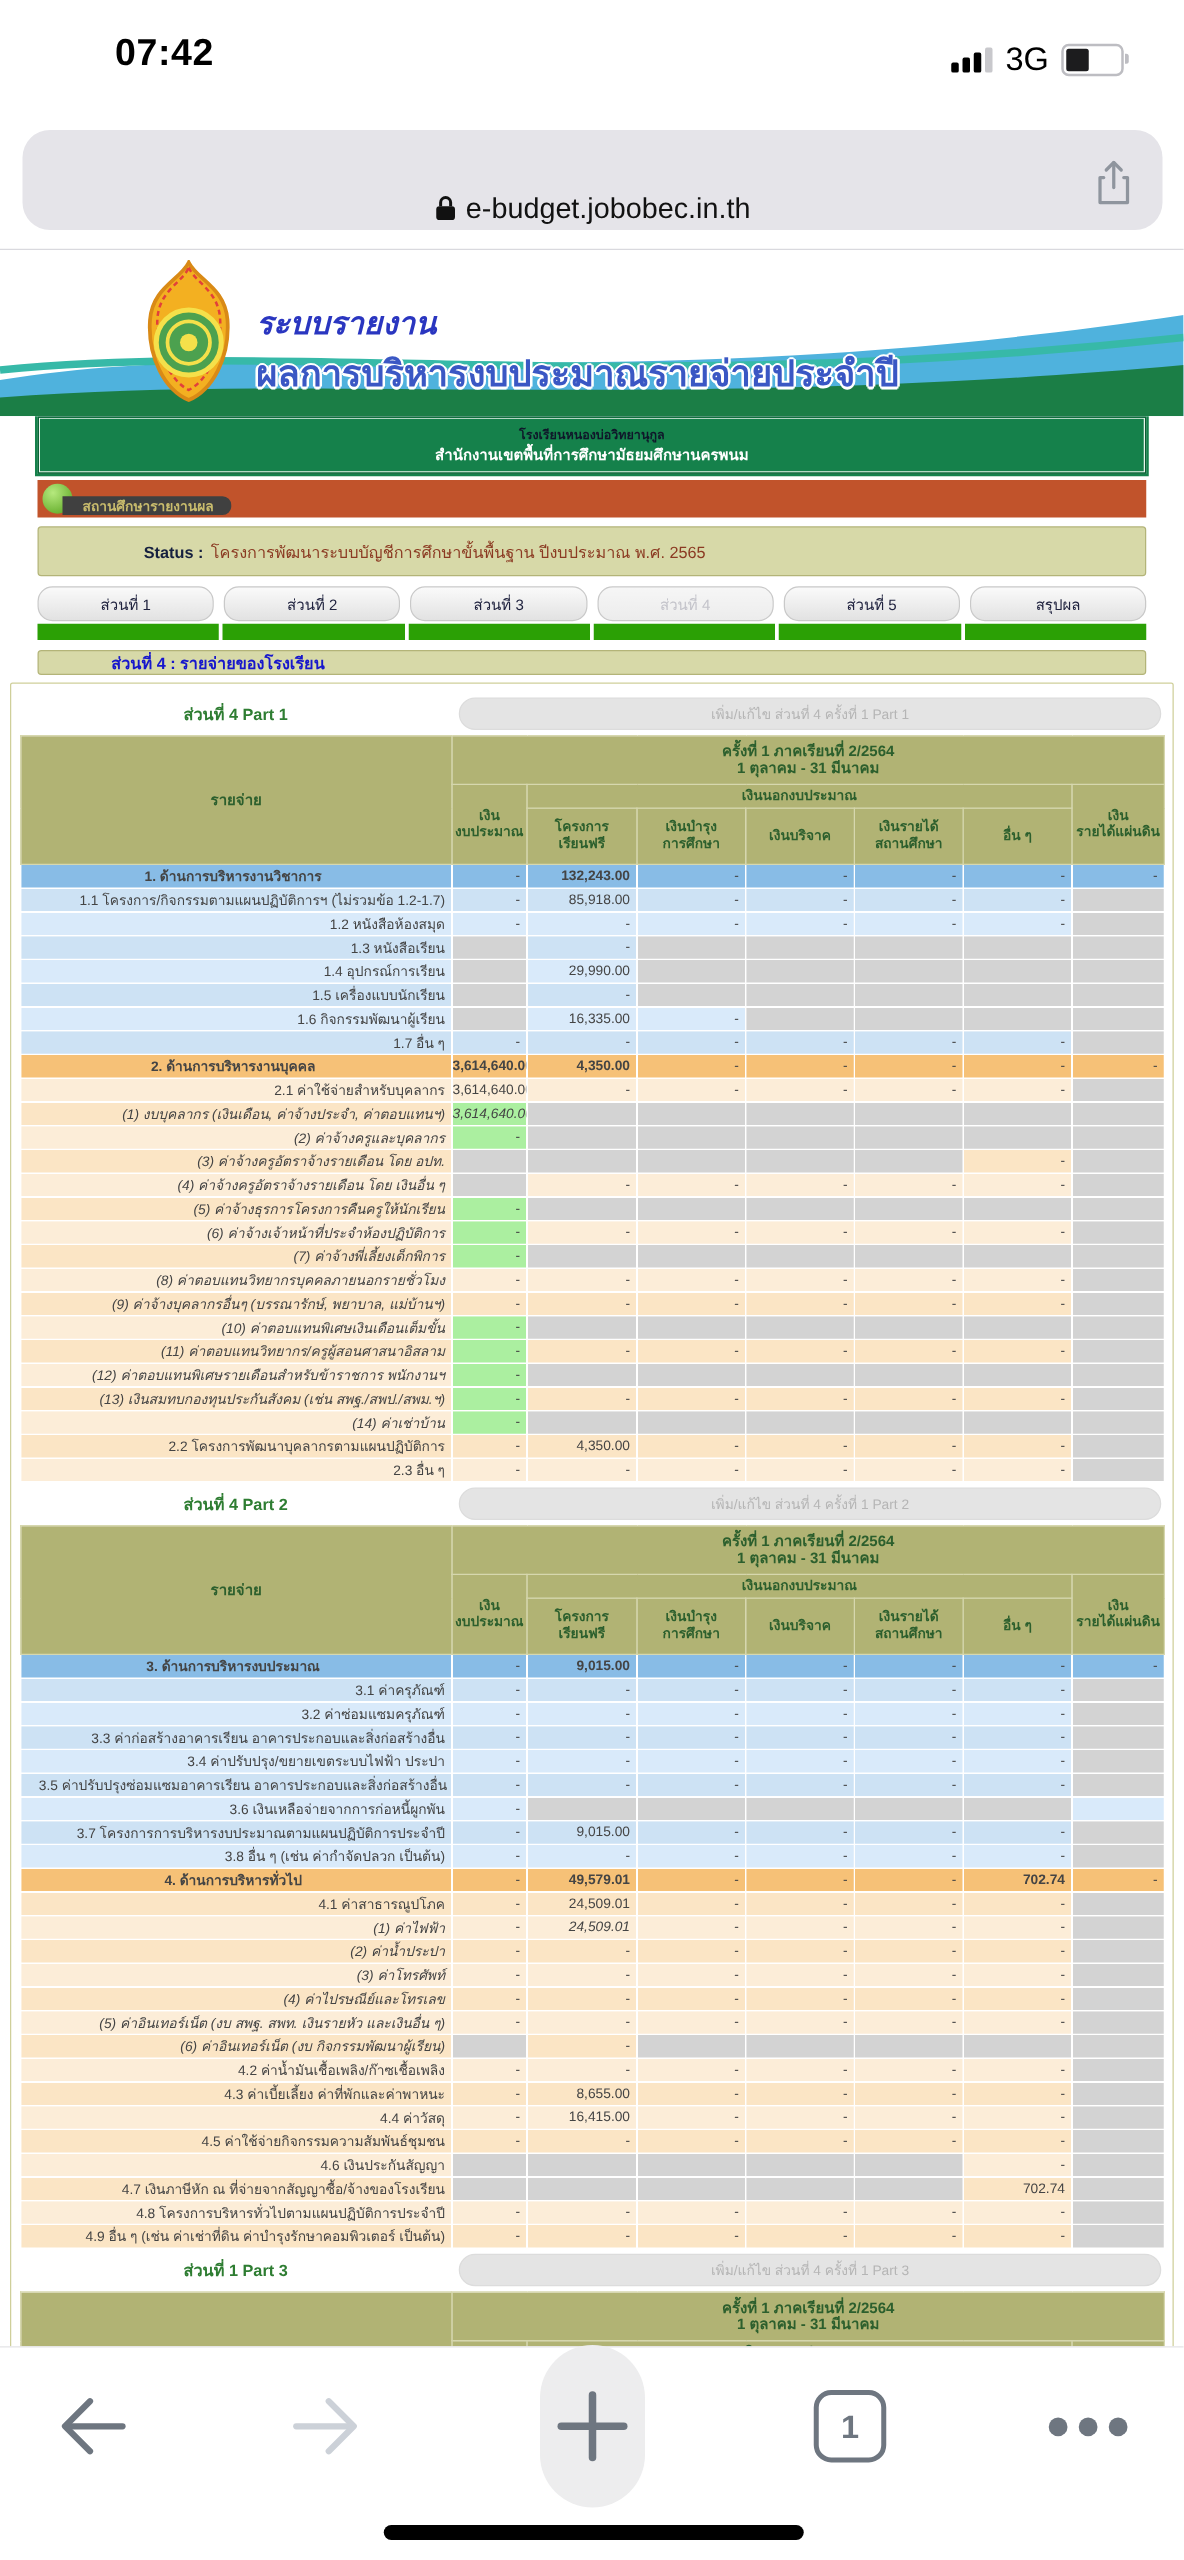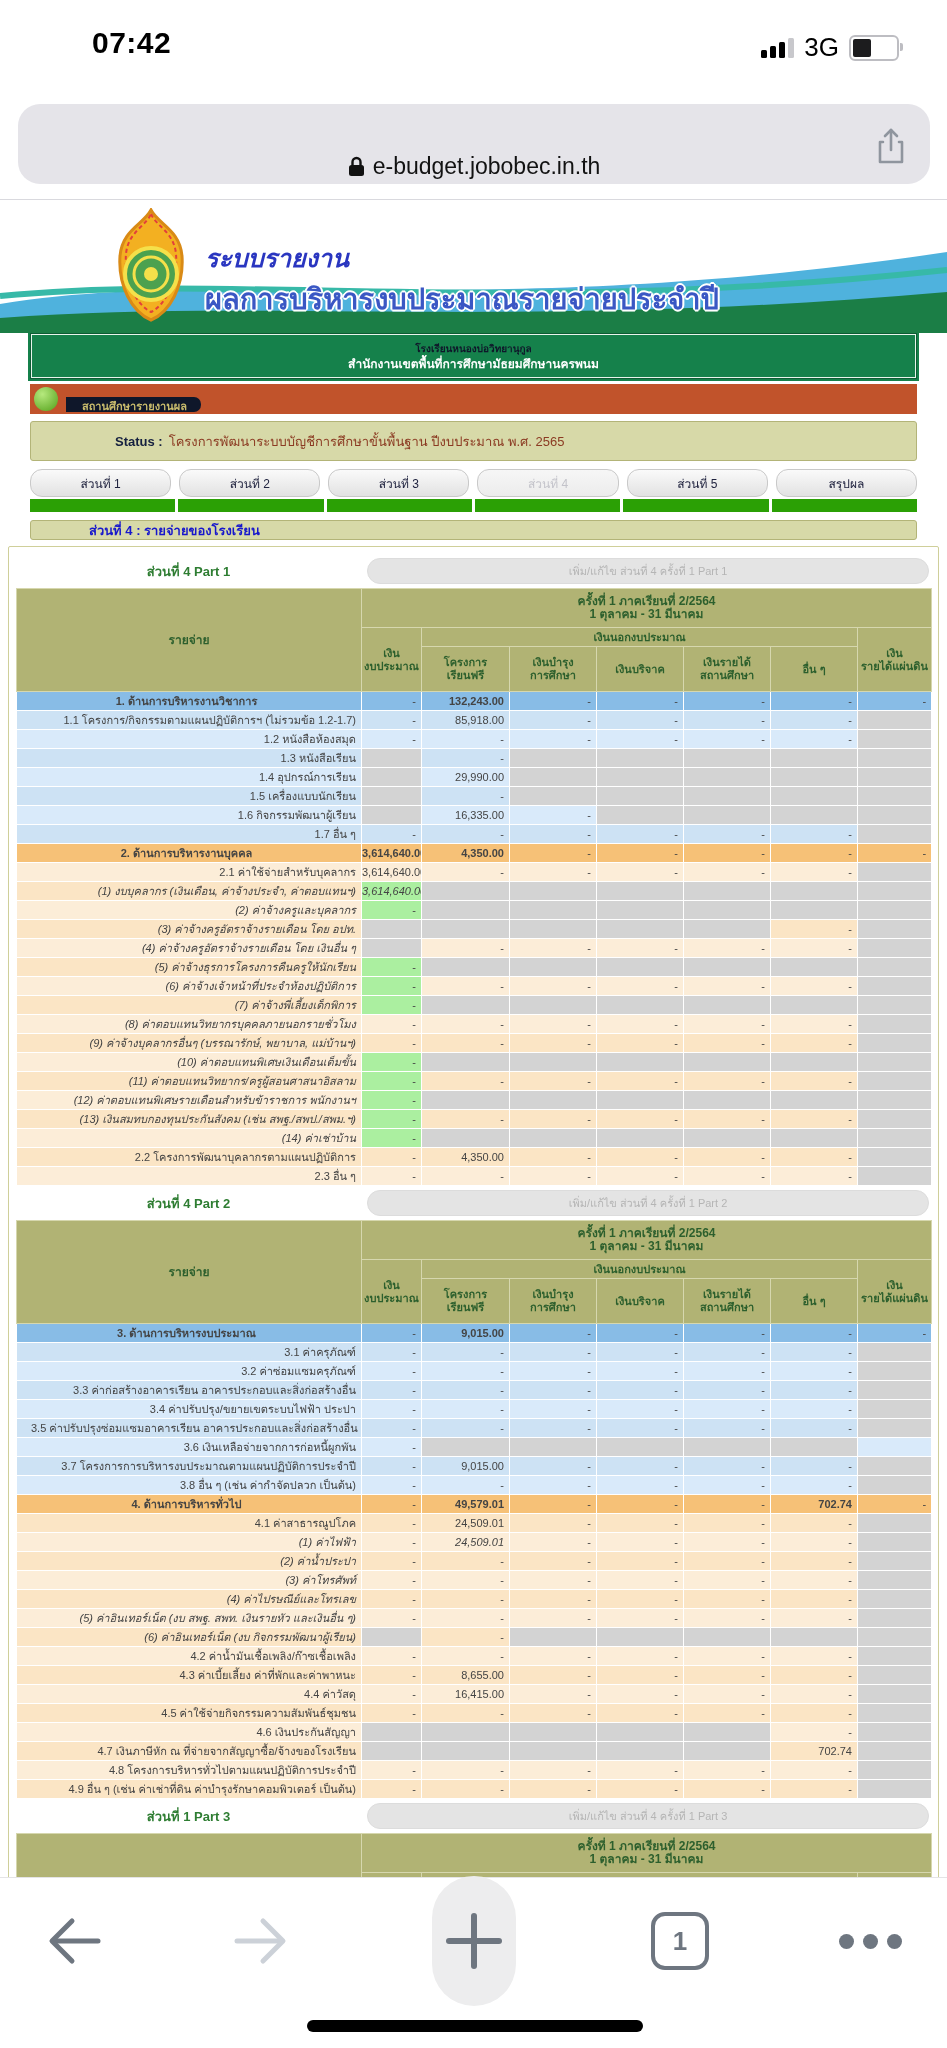--- a/index.html
+++ b/index.html
@@ -32,30 +32,30 @@
       text-shadow:-2px 0 #fff,2px 0 #fff,0 -2px #fff,0 2px #fff,-1px -1px #fff,1px 1px #fff,-1px 1px #fff,1px -1px #fff;}
   
   .banner{margin:0 30px;height:44px;background:#15814b;border:1px solid #0d5c34;outline:2px solid #15814b;
           display:flex;flex-direction:column;align-items:center;justify-content:center;box-shadow:inset 0 0 0 1px #e8f5ec;}
   .banner .l1{color:#0f172a;font-size:10px;font-weight:bold;line-height:17px;}
   .banner .l2{color:#fff;font-size:12px;font-weight:bold;line-height:15px;}
   
   .menubar{margin:5px 30px 0 30px;height:30px;background:#c1532b;position:relative;}
   .mdot{position:absolute;left:4px;top:3px;width:24px;height:24px;border-radius:50%;
         background:radial-gradient(circle at 35% 30%,#b6e97e,#52a019);}
-  .mlink{position:absolute;left:36px;bottom:2px;height:15px;background:#0f172a;border-radius:0 7px 7px 0;
-         padding:0 14px 0 16px;display:flex;align-items:flex-start;}
+  .mlink{position:absolute;left:20px;bottom:2px;height:15px;background:#404040;border-radius:0 7px 7px 0;
+         padding:0 14px 0 16px;display:flex;align-items:center;}
   .mlink span{font-size:11px;color:#c9bc6d;font-weight:bold;}
   
   .statuspanel{margin:7px 30px 0 30px;height:40px;background:#d7d9a8;border:1px solid #b3b478;border-radius:3px;
                display:flex;align-items:center;padding-left:84px;box-sizing:border-box;gap:6px;}
   .statuspanel .k{font-size:13px;font-weight:bold;color:#15203f;}
   .statuspanel .v{font-size:13px;color:#8b3a22;}
   
-  .tabbar{margin:8px 30px 0 30px;display:flex;gap:8px;justify-content:flex-end;}
+  .tabbar{margin:8px 30px 0 30px;display:flex;gap:8px;}
   .tab{flex:1;height:26px;border-radius:12px;border:1px solid #c9c9c9;background:linear-gradient(#fafafa,#e2e2e2);
        display:flex;align-items:center;justify-content:center;font-size:12px;color:#20233f;cursor:pointer;}
   .tab.disabled{color:#c3c3ca;background:linear-gradient(#f6f6f6,#ececec);}
   .progress{margin:2px 30px 0 30px;height:13px;display:flex;gap:3px;background:#fff;}
   .progress i{flex:1;background:#2ba005;}
   
   .secheader{margin:8px 30px 0 30px;height:20px;background:#d7d9a8;border:1px solid #b3b478;border-radius:3px;
              display:flex;align-items:center;padding-left:58px;box-sizing:border-box;}
   .secheader span{font-size:13px;font-weight:bold;color:#1717cc;}
   

